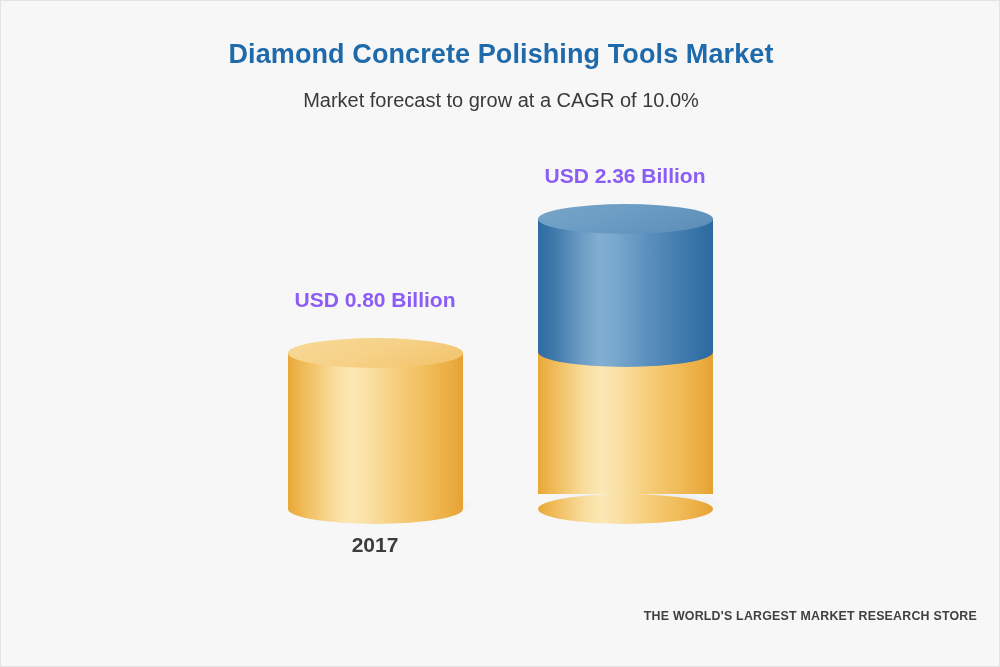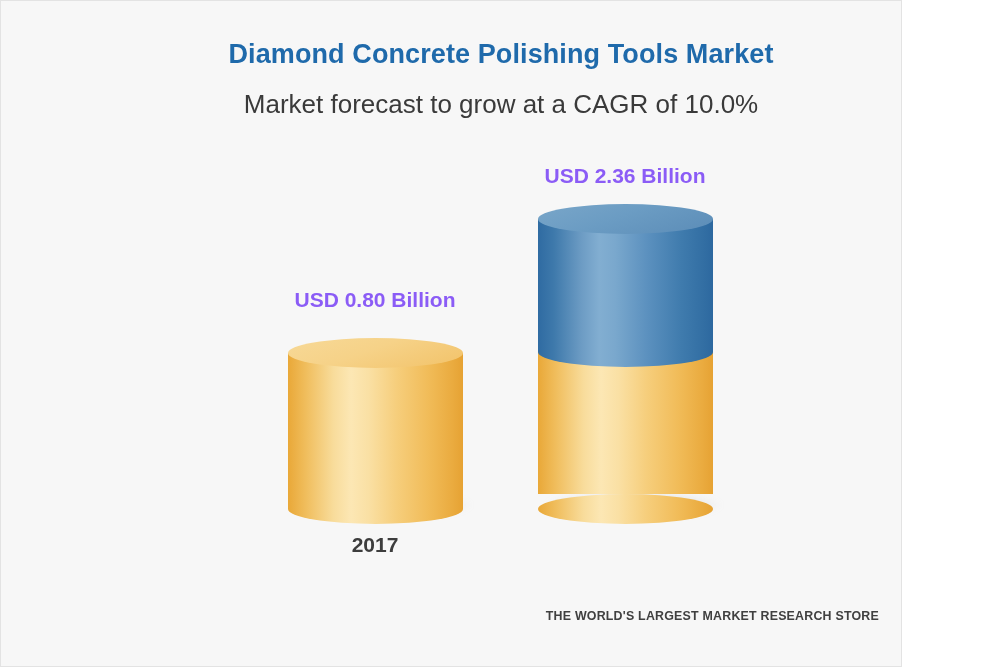--- a/index.html
+++ b/index.html
@@ -6,21 +6,21 @@
     margin: 0;
     padding: 0;
     background: #ffffff;
   }
   body {
     font-family: "Liberation Sans", sans-serif;
   }
 
   #canvas {
     position: relative;
-    width: 902px;
+    width: 1000px;
     height: 667px;
     background: #f7f7f7;
     box-sizing: border-box;
     border: 1px solid #e3e3e3;
     overflow: hidden;
   }
 
   
   #chart-title {
     position: absolute;
@@ -32,21 +32,21 @@
     font-weight: bold;
     color: #1f6aab;
     letter-spacing: 0.1px;
   }
   #chart-subtitle {
     position: absolute;
     top: 88px;
     left: 0;
     width: 1000px;
     text-align: center;
-    font-size: 26px;
+    font-size: 20px;
     font-weight: normal;
     color: #3a3a3a;
   }
 
   
   .cyl {
     position: absolute;
   }
   .cyl-shadow {
     position: absolute;

